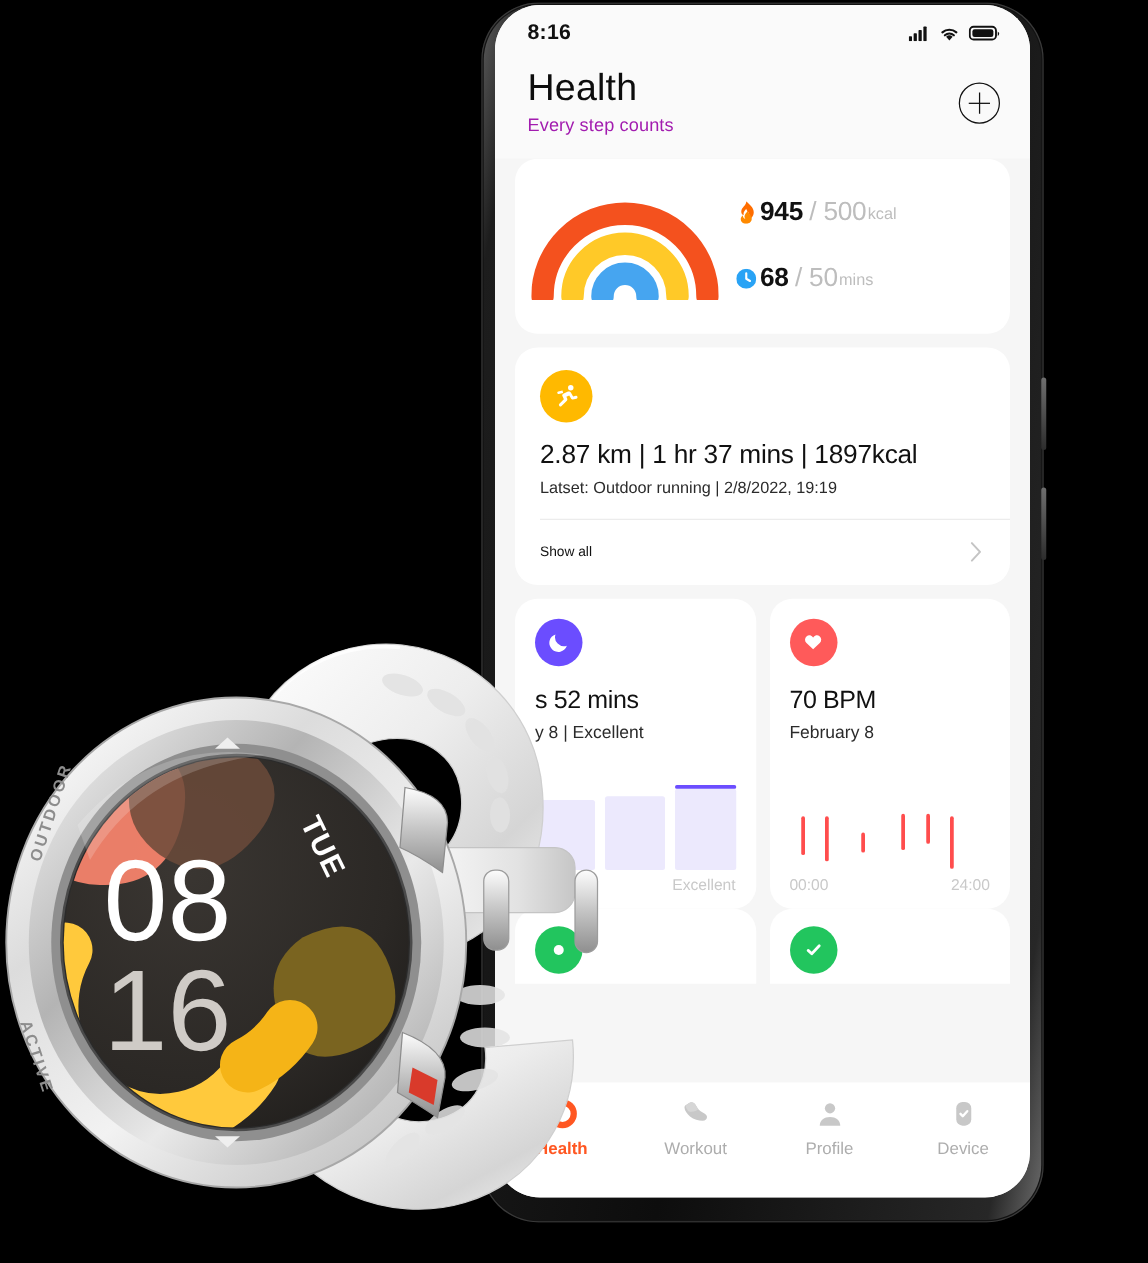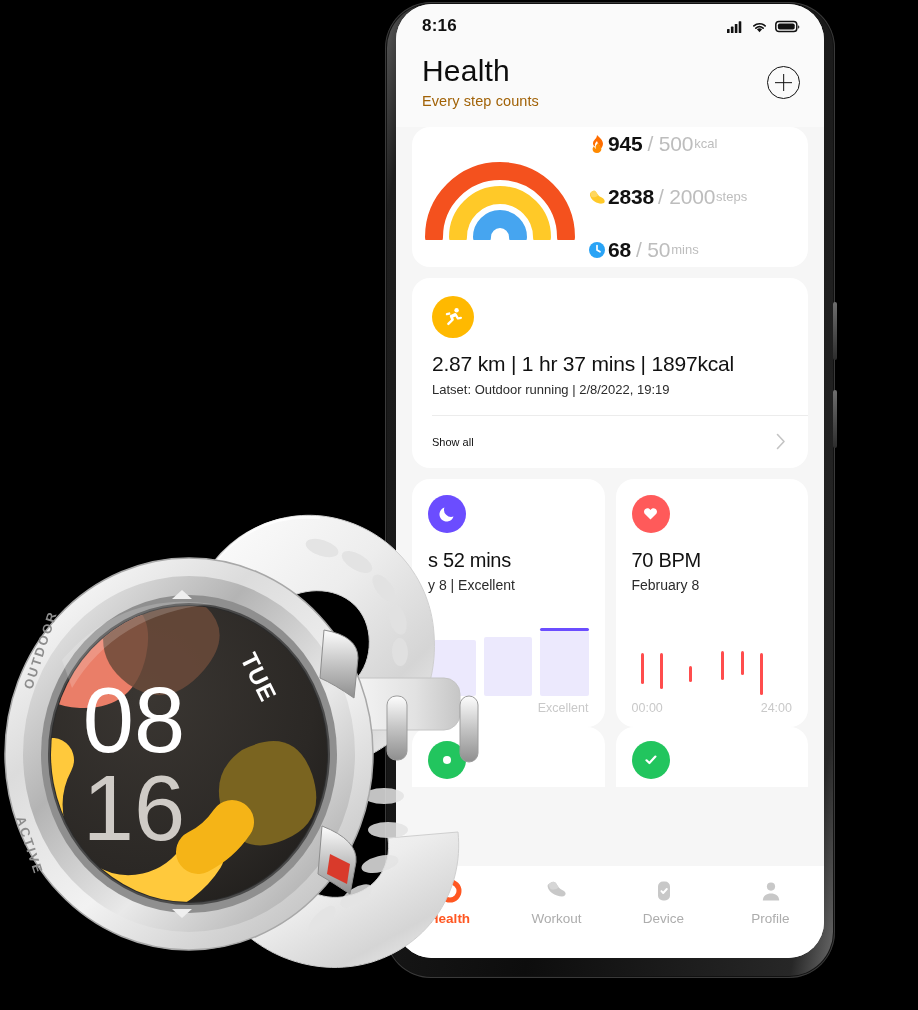--- a/index.html
+++ b/index.html
@@ -24,21 +24,21 @@
   
   #statusbar{height:44px;display:flex;align-items:center;justify-content:space-between;
              padding:0 24px 0 26px;flex:none;background:#fafafa;}
   #clock{font-size:17px;font-weight:600;color:#111;letter-spacing:.2px;}
   #sysicons{display:flex;align-items:center;gap:7px;}
 
   
   #header{flex:none;background:#fafafa;padding:6px 24px 18px 26px;
           display:flex;align-items:flex-start;justify-content:space-between;}
   #title{font-size:30px;font-weight:400;color:#0d0d0d;line-height:1.15;letter-spacing:.2px;}
-  #subtitle{font-size:14.5px;color:#a16207;margin-top:4px;letter-spacing:.1px;}
+  #subtitle{font-size:14.5px;color:#a21caf;margin-top:4px;letter-spacing:.1px;}
   #add-btn{width:31px;height:31px;border-radius:50%;border:1.6px solid #111;
            position:relative;margin-top:12px;flex:none;background:transparent;}
   #add-btn:before,#add-btn:after{content:"";position:absolute;background:#111;}
   #add-btn:before{left:50%;top:7px;bottom:7px;width:1.7px;transform:translateX(-50%);}
   #add-btn:after{top:50%;left:7px;right:7px;height:1.7px;transform:translateY(-50%);}
 
   
   #body{flex:1;background:#f6f6f6;padding:0 16px;overflow:hidden;}
   .card{background:#fff;border-radius:18px;margin-bottom:11px;}
 
@@ -158,31 +158,20 @@
               <svg width="14" height="18" viewBox="0 0 14 18">
                 <path d="M7 0C7 4 3 4.6 3 8.4 3 10 4 11 5 11c-.6-2.4 1-3.6 2-5 .4 2.2 2.6 3 2.6 5.6 0 1.4-.8 2.6-1.6 3.2 3-.6 5-3 5-6C13 5 9.6 2.6 7 0z" fill="#FF6D00"></path>
                 <path d="M7 18c2.6 0 4.4-1.7 4.4-4 0-2.8-2.6-3.8-3.2-6.4-1 1.6-2.6 2.8-2.6 4.6 0 .8.3 1.4.7 1.8-1.2-.2-2.1-1.4-2.1-2.9-1 1-1.6 2-1.6 3.1C2.6 16.4 4.4 18 7 18z" fill="#FF8A00"></path>
               </svg>
             </span>
             <span class="cur">945</span>
             <span class="goal" style="margin-left:5px">/ 500</span>
             <span class="unit">kcal</span>
           </div>
 
-          <div class="stat">
-            <span class="ico">
-              <svg width="17" height="16" viewBox="0 0 17 16">
-                <path d="M3 2.4C4.6 1 6.4 1.6 7.4 3.4c1 1.8 2.4 3.4 4.4 4.6 2 1.2 3.4 2 3.8 3.4.5 1.6-.6 3-2.6 3.2-2 .2-5-.4-7.4-2C3.2 11 1.4 8.4 1 6.2.7 4.4 1.6 3.4 3 2.4z" fill="#FFC928"></path>
-                <path d="M3 2.4C4.6 1 6.4 1.6 7.4 3.4c.5.9 1.1 1.8 1.9 2.6-1.6 2-4.2 2.8-6.6 2-.6-.8-1-1.8-1.2-2.6C1.2 4.1 1.8 3.2 3 2.4z" fill="#FFD75E"></path>
-              </svg>
-            </span>
-            <span class="cur">2838</span>
-            <span class="goal" style="margin-left:4px">/ 2000</span>
-            <span class="unit">steps</span>
-          </div>
 
           <div class="stat">
             <span class="ico">
               <svg width="16" height="16" viewBox="0 0 16 16">
                 <circle cx="8" cy="8" r="8" fill="#29A3F5"></circle>
                 <path d="M8 3.6V8l3 1.8" stroke="#fff" stroke-width="1.7" fill="none" stroke-linecap="round" stroke-linejoin="round"></path>
               </svg>
             </span>
             <span class="cur">68</span>
             <span class="goal" style="margin-left:5px">/ 50</span>
@@ -287,32 +276,32 @@
       <div class="tab">
         <svg width="26" height="26" viewBox="0 0 26 26">
           <path d="M7 4.5c2.4-1.6 4.8-.4 6 2.2 1 2.2 2.8 4 5.2 5.2 2 1 3.2 2 3.4 3.4.2 1.8-1.2 3.2-3.6 3.2-3 0-7-1-10-3.4C5.4 13 3.8 10.4 3.6 8.2 3.4 6.2 4.8 6 7 4.5z" fill="#c8c8c8"></path>
           <path d="M7 4.5c2.4-1.6 4.8-.4 6 2.2.4.9 1 1.7 1.7 2.5-2 2.1-5.3 2.8-8.1 1.7C5.7 9.6 4.9 8.3 4.6 7.3 4.3 6.1 5.3 5.6 7 4.5z" fill="#d6d6d6"></path>
         </svg>
         <span class="tab-label">Workout</span>
       </div>
 
       <div class="tab">
         <svg width="26" height="26" viewBox="0 0 26 26">
+          <circle cx="13" cy="8.6" r="4.1" fill="#c8c8c8"></circle>
+          <path d="M4.8 22.5c0-4.6 3.7-7 8.2-7s8.2 2.4 8.2 7z" fill="#c8c8c8"></path>
+        </svg>
+        <span class="tab-label">Profile</span>
+      </div>
+
+      <div class="tab">
+        <svg width="26" height="26" viewBox="0 0 26 26">
           <rect x="7" y="3.5" width="12" height="19" rx="5" fill="#c8c8c8"></rect>
           <path d="M10.4 13.1 12.2 15l3.6-4" stroke="#fff" stroke-width="1.9" fill="none" stroke-linecap="round" stroke-linejoin="round"></path>
         </svg>
         <span class="tab-label">Device</span>
-      </div>
-
-      <div class="tab">
-        <svg width="26" height="26" viewBox="0 0 26 26">
-          <circle cx="13" cy="8.6" r="4.1" fill="#c8c8c8"></circle>
-          <path d="M4.8 22.5c0-4.6 3.7-7 8.2-7s8.2 2.4 8.2 7z" fill="#c8c8c8"></path>
-        </svg>
-        <span class="tab-label">Profile</span>
       </div>
 
     </div>
 
   </div>
 </div>
 
 <svg id="watch" viewBox="0 0 520 500">
   <defs>
     <linearGradient id="strapG" x1="0" y1="0" x2="1" y2="1">

